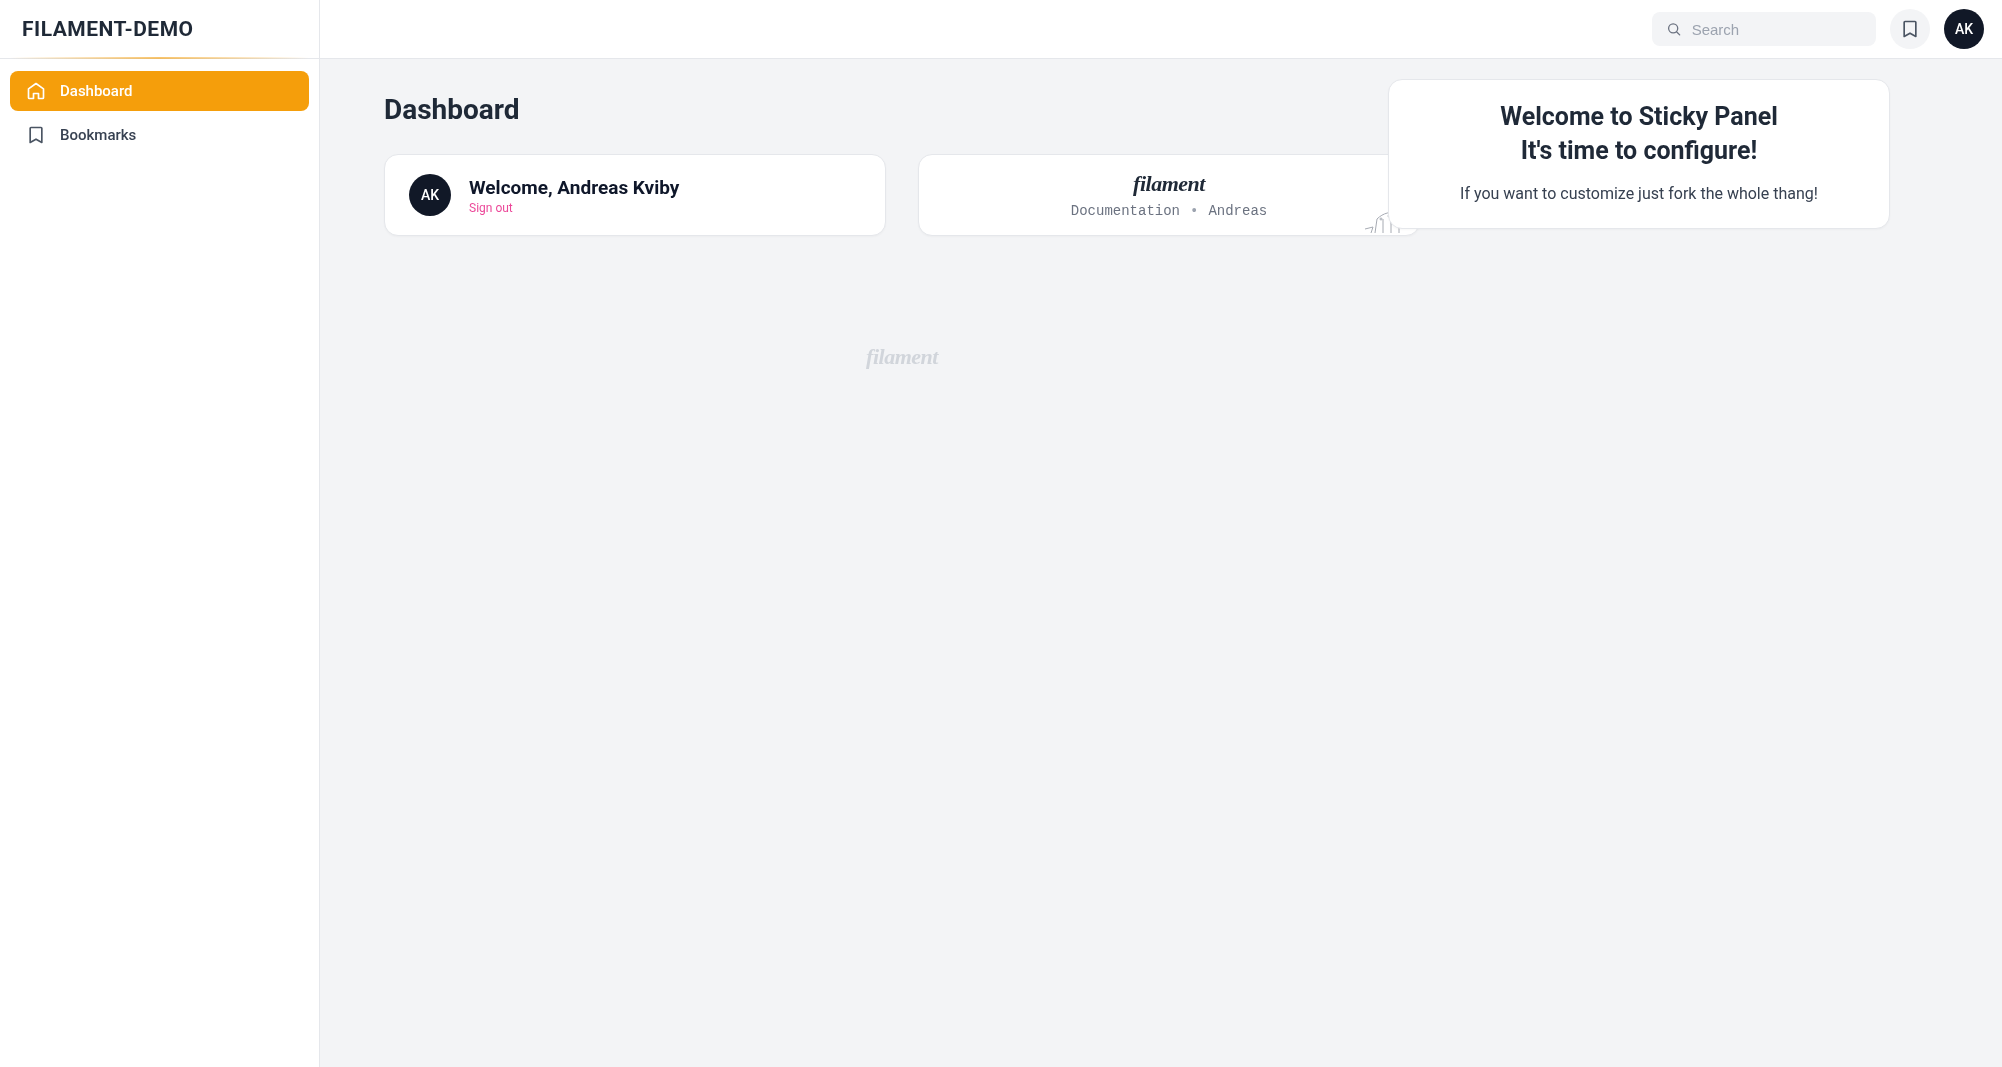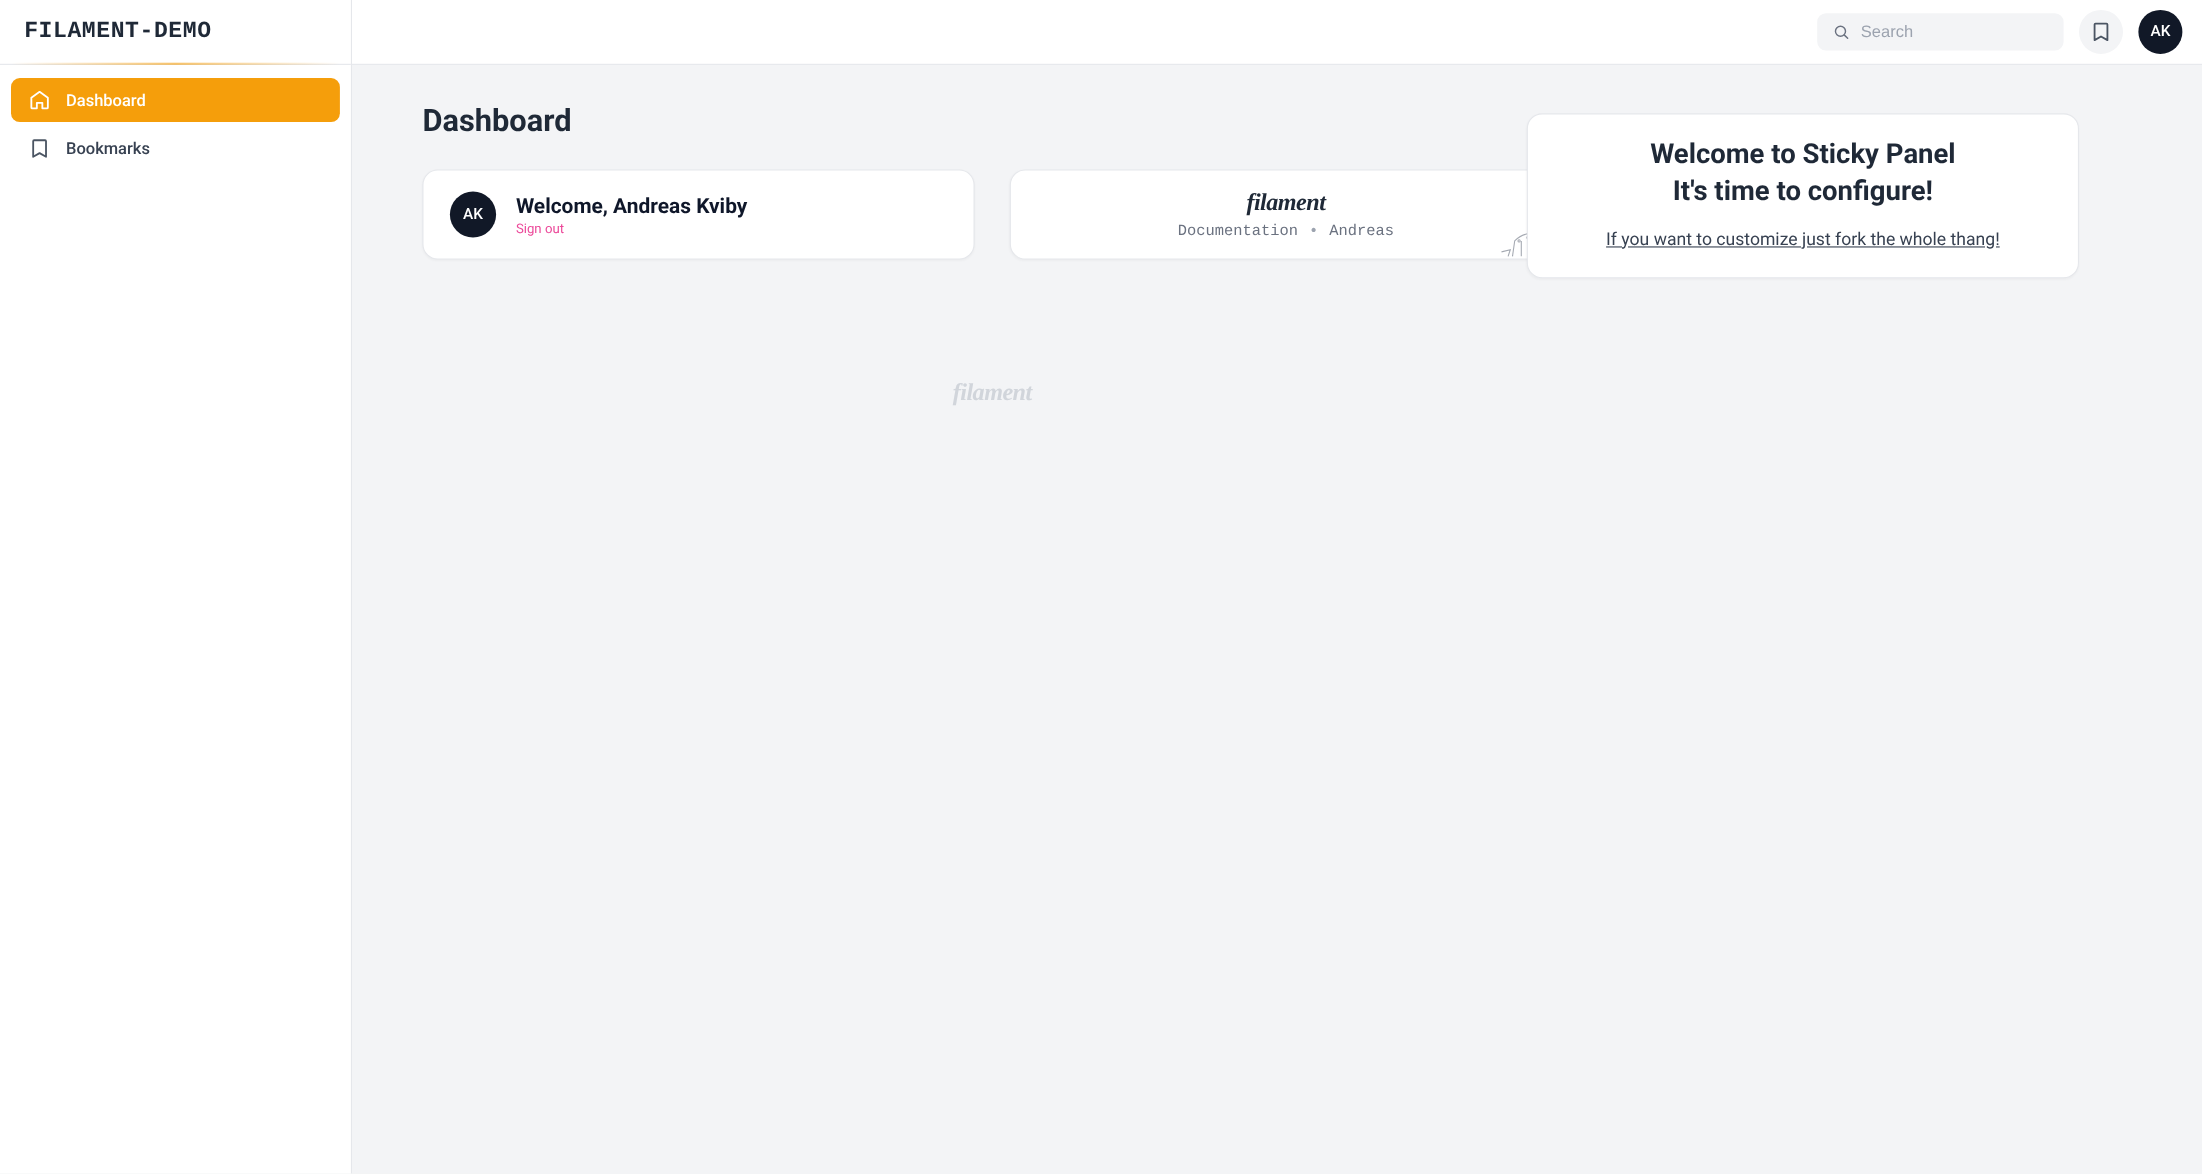--- a/index.html
+++ b/index.html
@@ -21,21 +21,20 @@
       flex-direction: column;
       flex-shrink: 0;
     }
     .sidebar-header {
       height: 59px;
       display: flex;
       align-items: center;
       padding: 0 22px;
       border-bottom: 1px solid #e5e7eb;
       position: relative;
-      font-family: Liberation Mono, monospace;
     }
     .sidebar-header::after {
       content: "";
       position: absolute;
       left: 10px;
       right: 10px;
       bottom: -1px;
       height: 2px;
       background: linear-gradient(90deg, rgba(245,158,11,0) 0%, rgba(245,158,11,0.6) 50%, rgba(245,158,11,0) 100%);
     }
@@ -217,36 +216,35 @@
       position: absolute;
       top: 20px;
       left: 1068px;
       width: 502px;
       background: #ffffff;
       border: 1px solid #e5e7eb;
       border-radius: 14px;
       box-shadow: 0 1px 2px rgba(0,0,0,0.03);
       padding: 20px 14px 22px;
       text-align: center;
-      margin-top: 24px;
     }
     .sticky-panel h2 {
       font-size: 25px;
       font-weight: 700;
       line-height: 1.35;
       color: #1f2937;
       margin-bottom: 14px;
     }
     .sticky-panel p {
       font-size: 16px;
       line-height: 1.55;
       color: #374151;
       margin-bottom: 14px;
     }
-    .sticky-panel p:last-child { margin-bottom: 0; text-decoration: underline; }
+    .sticky-panel p:last-child { margin-bottom: 0; }
   </style>
 </head>
 <body>
 
 <aside class="sidebar">
   <div class="sidebar-header">
     <div class="brand">FILAMENT-DEMO</div>
   </div>
   <nav class="sidebar-nav">
     <div class="nav-item active">

